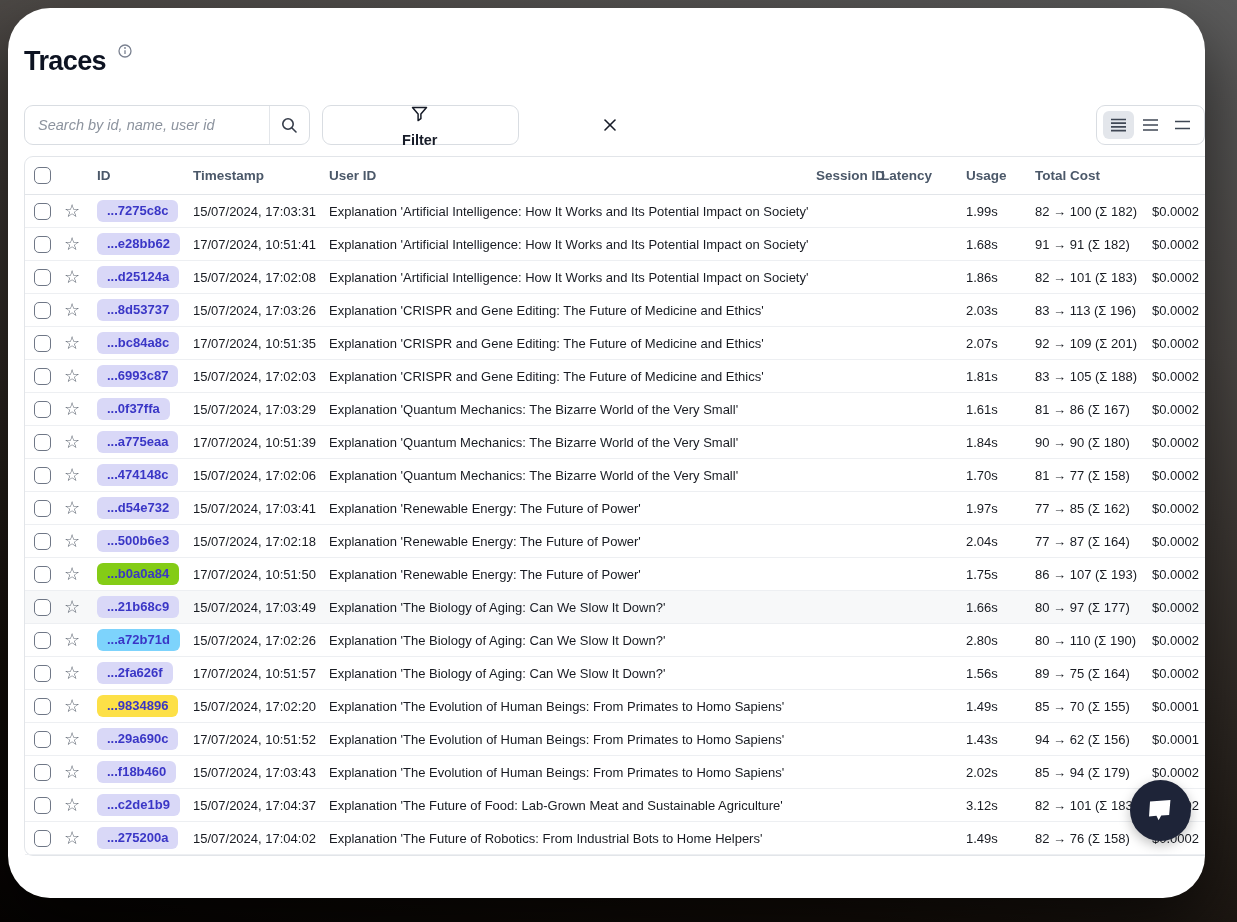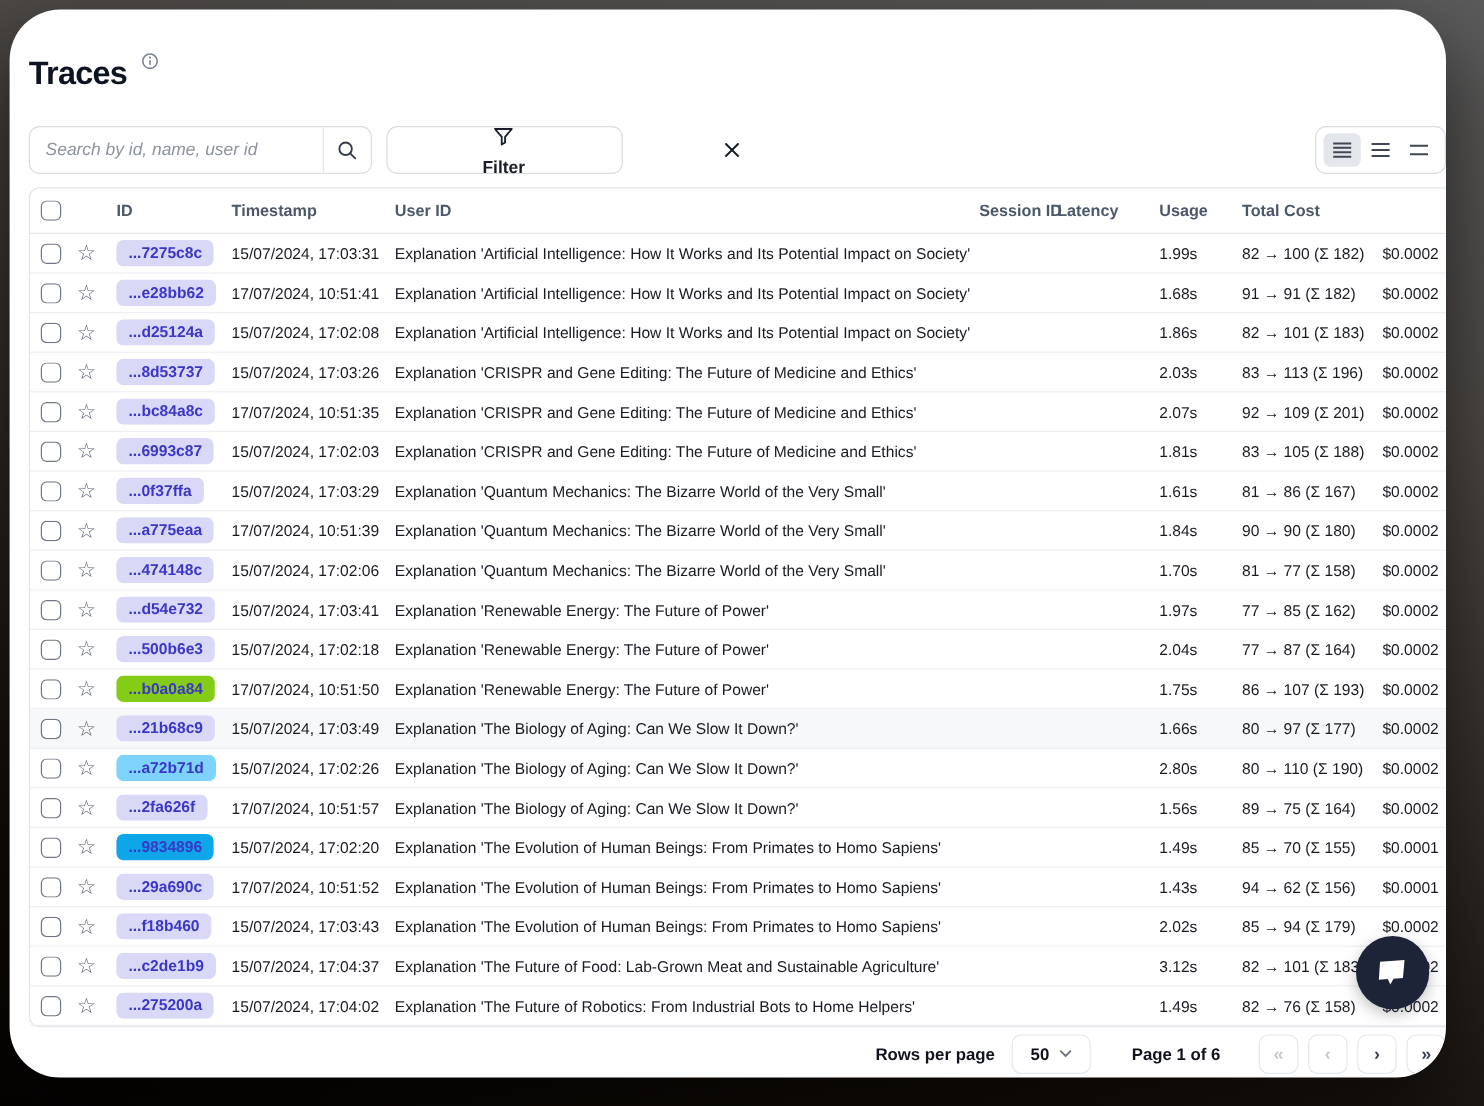--- a/index.html
+++ b/index.html
@@ -455,21 +455,21 @@
     <div class="td">89 → 75 (Σ 164)</div>
     <div class="td">$0.0002</div>
   </div>
         <div class="tr">
     <div class="td c-cb">
             <span class="cb"></span>
           </div>
     <div class="td c-star">
             <span class="star">☆</span>
           </div>
-    <div class="td c-id"><span class="id-badge" style="background: #0ea5e9; color: rgb(58, 54, 198);">...9834896</span></div>
+    <div class="td c-id"><span class="id-badge" style="background: #fde047; color: rgb(58, 54, 198);">...9834896</span></div>
     <div class="td">15/07/2024, 17:02:20</div>
     <div class="td">Explanation 'The Evolution of Human Beings: From Primates to Homo Sapiens'</div>
     <div class="td"></div>
     <div class="td"></div>
     <div class="td">1.49s</div>
     <div class="td">85 → 70 (Σ 155)</div>
     <div class="td">$0.0001</div>
   </div>
         <div class="tr">
     <div class="td c-cb">
@@ -531,38 +531,20 @@
     <div class="td">Explanation 'The Future of Robotics: From Industrial Bots to Home Helpers'</div>
     <div class="td"></div>
     <div class="td"></div>
     <div class="td">1.49s</div>
     <div class="td">82 → 76 (Σ 158)</div>
     <div class="td">$0.0002</div>
   </div>
       </div>
   </div>
 
-  <div class="footer">
-    <span class="rpp-label">Rows per page</span>
-    <div class="rpp-select">
-      <span>50</span>
-      <span>
-        <svg width="10" height="6" viewBox="0 0 10 6">
-          <polyline points="1,1 5,5 9,1" fill="none" stroke="#6b7280" stroke-width="1.5" stroke-linecap="round" stroke-linejoin="round"></polyline>
-        </svg>
-      </span>
-    </div>
-    <span class="page-label">Page 1 of 6</span>
-    <div class="pager">
-      <div class="pg-btn disabled">«</div>
-      <div class="pg-btn disabled">‹</div>
-      <div class="pg-btn active">›</div>
-      <div class="pg-btn active">»</div>
-    </div>
-  </div>
 
   <div class="chat-bubble" style="background: rgb(30, 36, 56);">
     <span>
       <svg width="30" height="30" viewBox="0 0 30 30">
         <g transform="rotate(-4 15 15)">
           <path d="M4 5 h22 l-2.5 16 h-8.5 l-3.2 5 l-2-5 h-8 z" transform="translate(1,0) scale(0.93)" fill="#ffffff"></path>
         </g>
       </svg>
     </span>
   </div>

